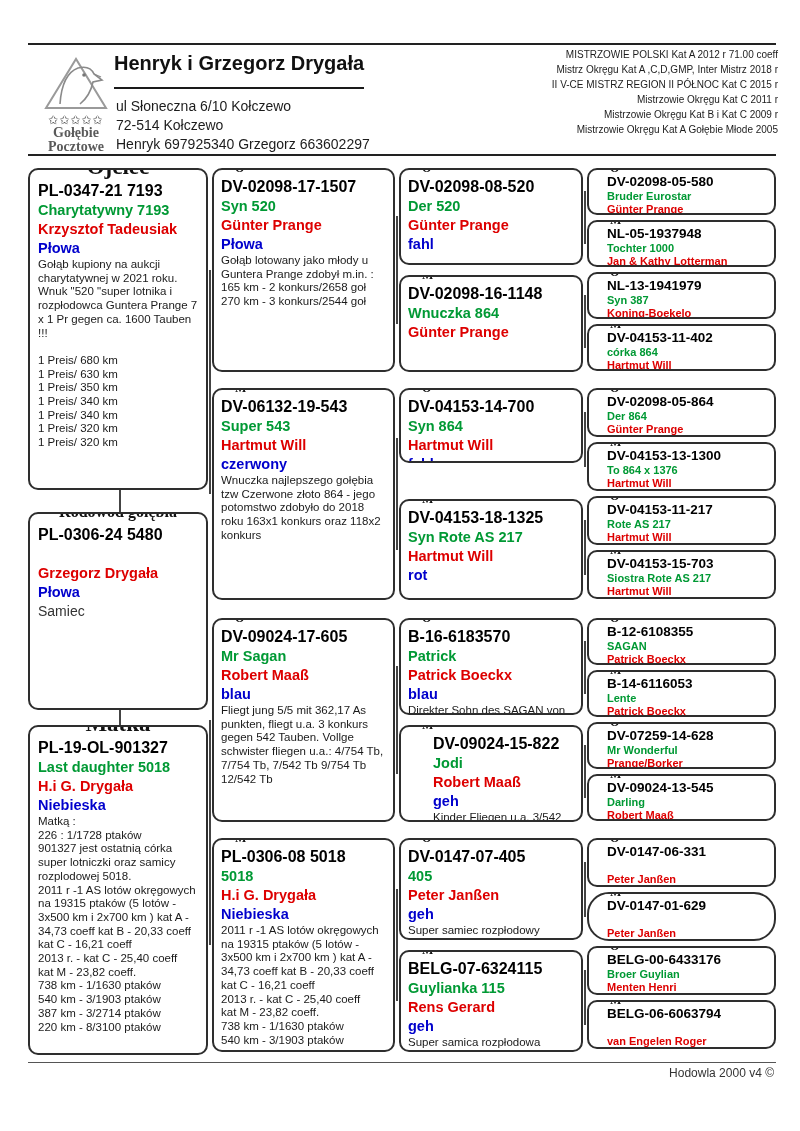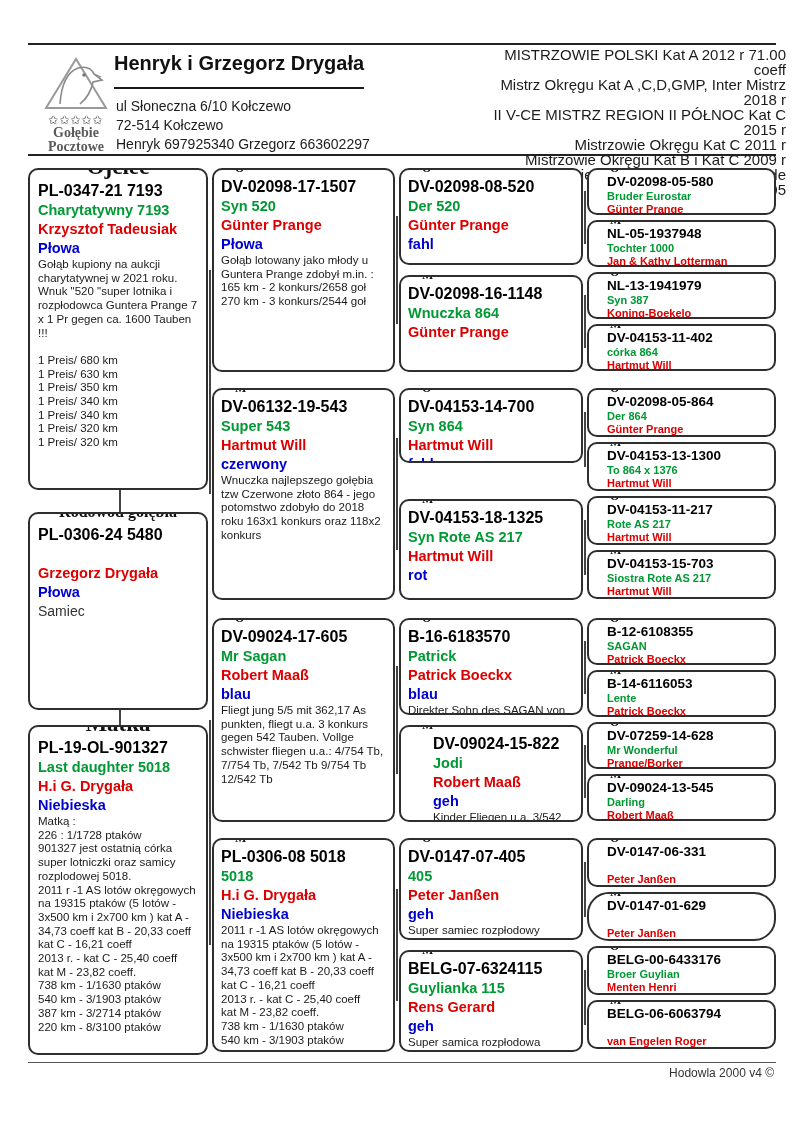--- a/index.html
+++ b/index.html
@@ -7,22 +7,22 @@
         font-family:"Liberation Sans",sans-serif;color:#111;overflow:hidden;}
   .hline{position:absolute;background:#222;}
   
   .logo{position:absolute;left:36px;top:56px;width:80px;text-align:center;color:#666;}
   .logo .stars{font-size:12px;letter-spacing:1px;color:#444;line-height:12px;}
   .logo .lg1,.logo .lg2{font-family:"Liberation Serif",serif;font-weight:bold;
         font-size:14px;line-height:14px;color:#5a5a5a;}
   .title{position:absolute;left:114px;top:52px;font-size:20px;font-weight:bold;
         border-bottom:2px solid #1a1a1a;padding-bottom:12px;letter-spacing:0px;}
   .addr{position:absolute;left:116px;top:97px;font-size:14px;line-height:19px;color:#1c1c1c;}
-  .ach{position:absolute;right:14px;top:47px;width:300px;text-align:right;
-        font-size:15px;line-height:15px;color:#1c1c1c;}
+  .ach{position:absolute;right:22px;top:47px;width:300px;text-align:right;
+        font-size:10px;line-height:15px;color:#1c1c1c;}
   
   .pbox{position:absolute;border:2px solid #2e2e2e;border-radius:10px;background:#fff;
         padding:6px 6px 3px 7px;box-sizing:border-box;overflow:hidden;}
   .pbox::before{content:'';position:absolute;left:-7px;top:50%;width:7px;height:2px;background:#444;}
   .gbox{position:absolute;border:2px solid #2e2e2e;border-radius:10px;background:#fff;
         padding:10px 6px 3px 8px;box-sizing:border-box;overflow:hidden;}
   .glegend{position:absolute;top:-16px;left:50%;transform:translateX(-50%);
         background:#fff;padding:0 6px;font-family:"Liberation Serif",serif;
         font-weight:bold;font-size:23px;color:#111;white-space:nowrap;}
   .glegend.small{font-size:16px;top:-11px;}

